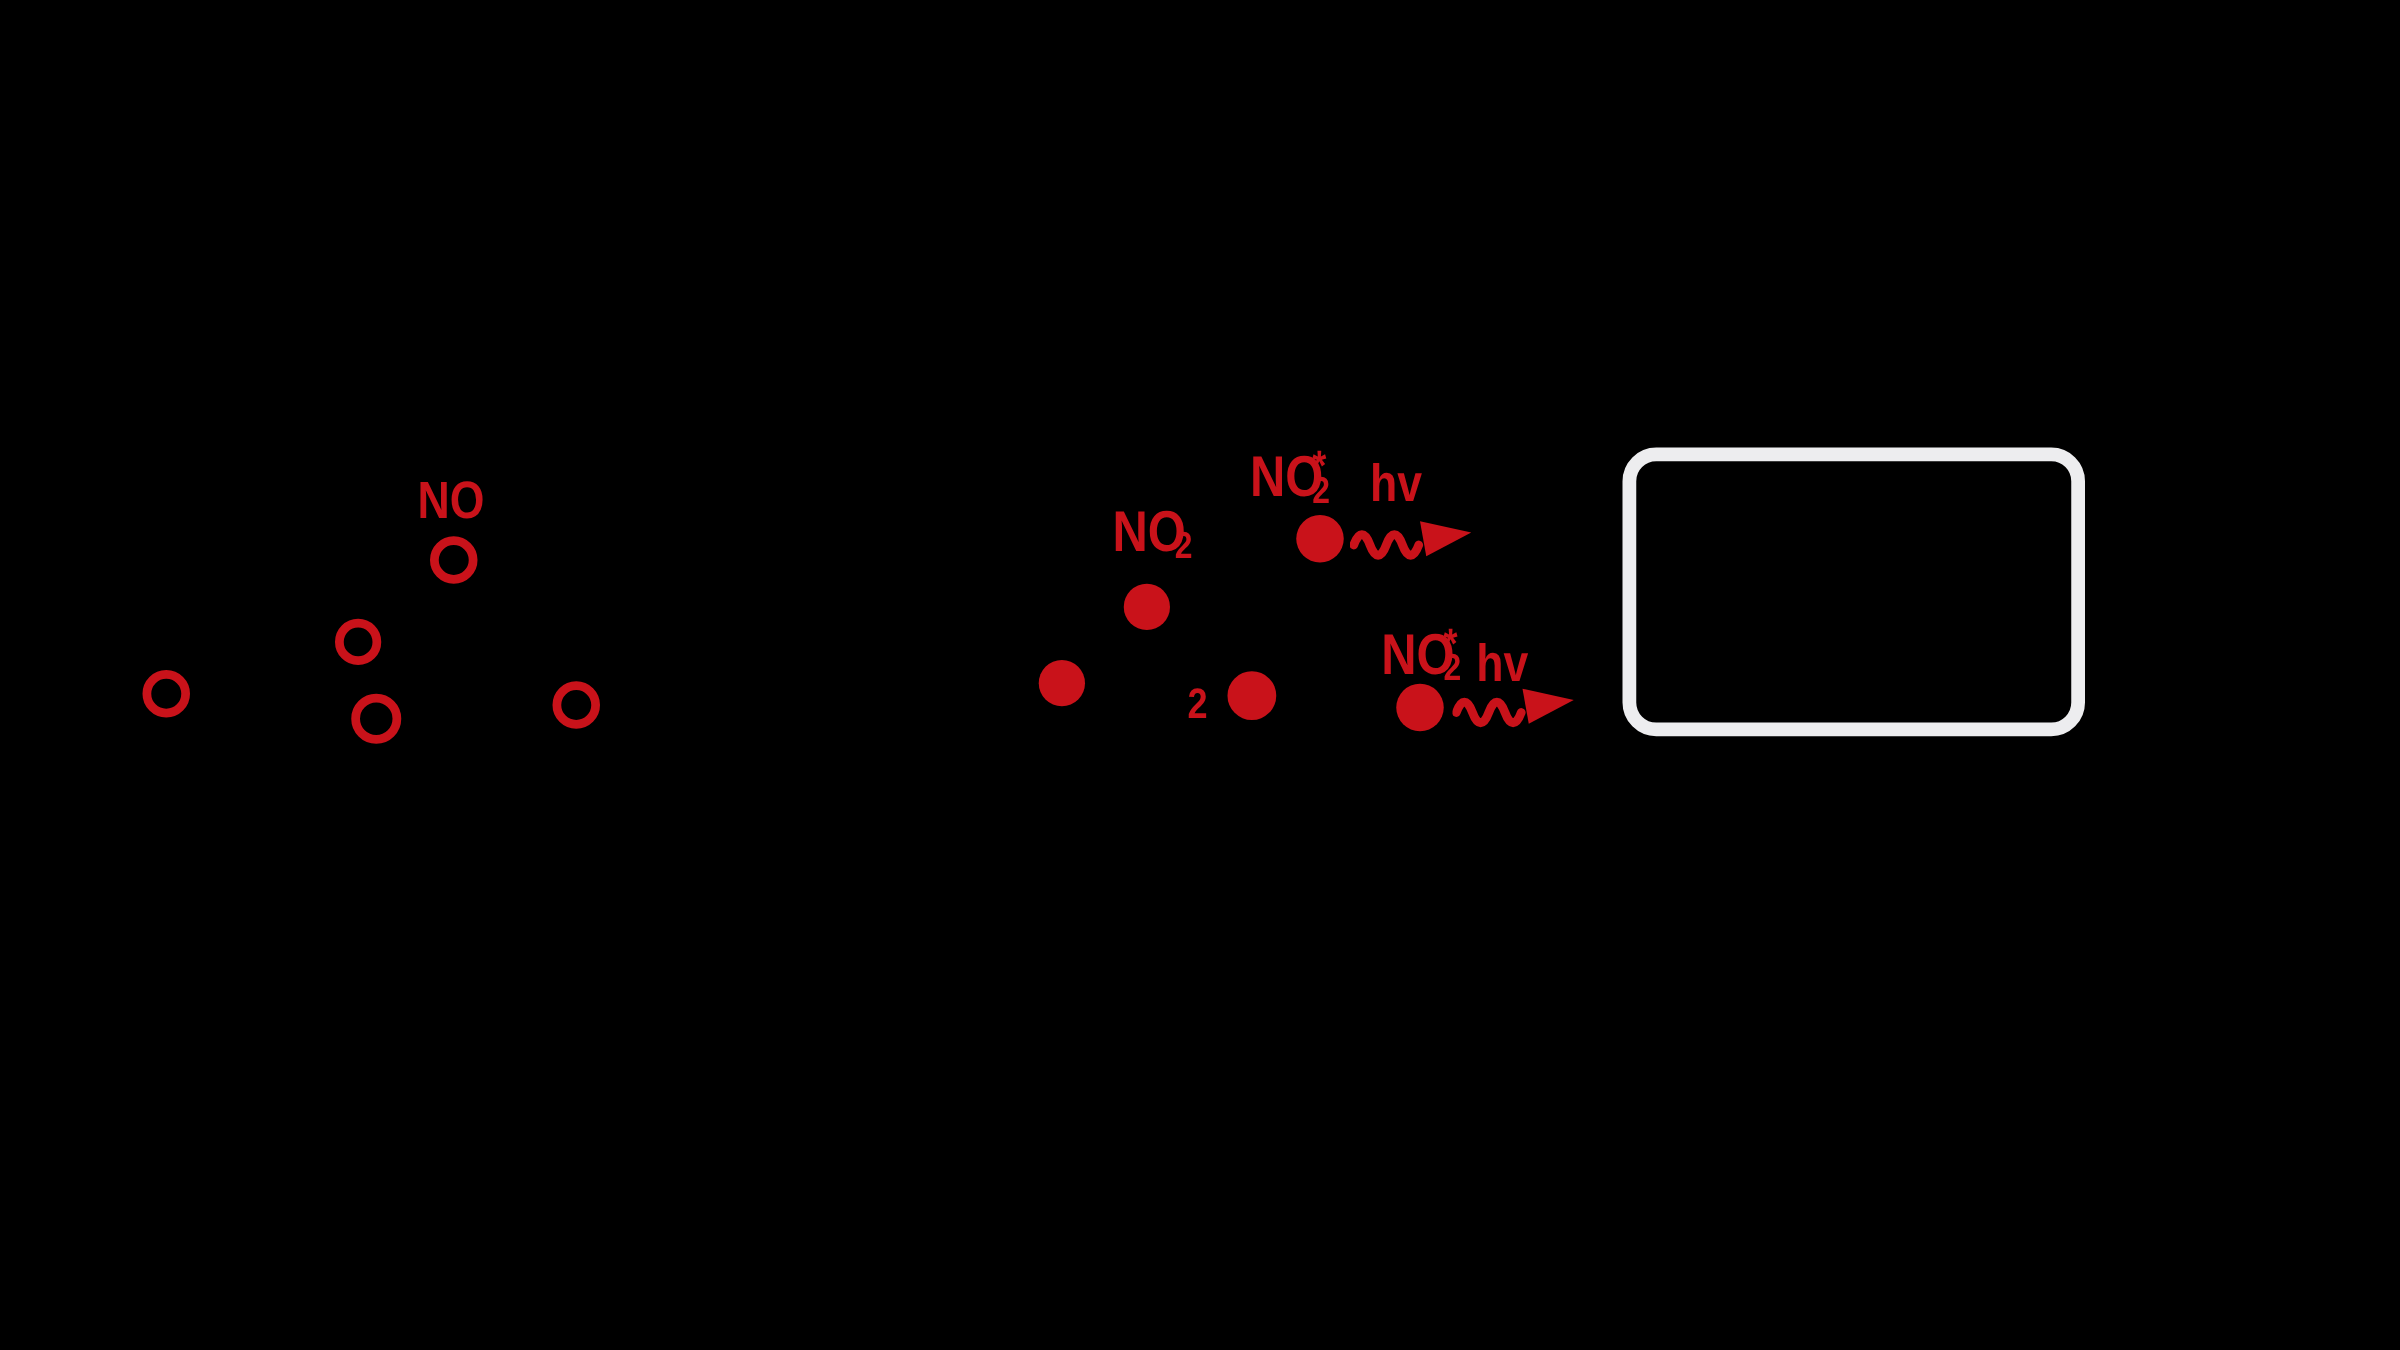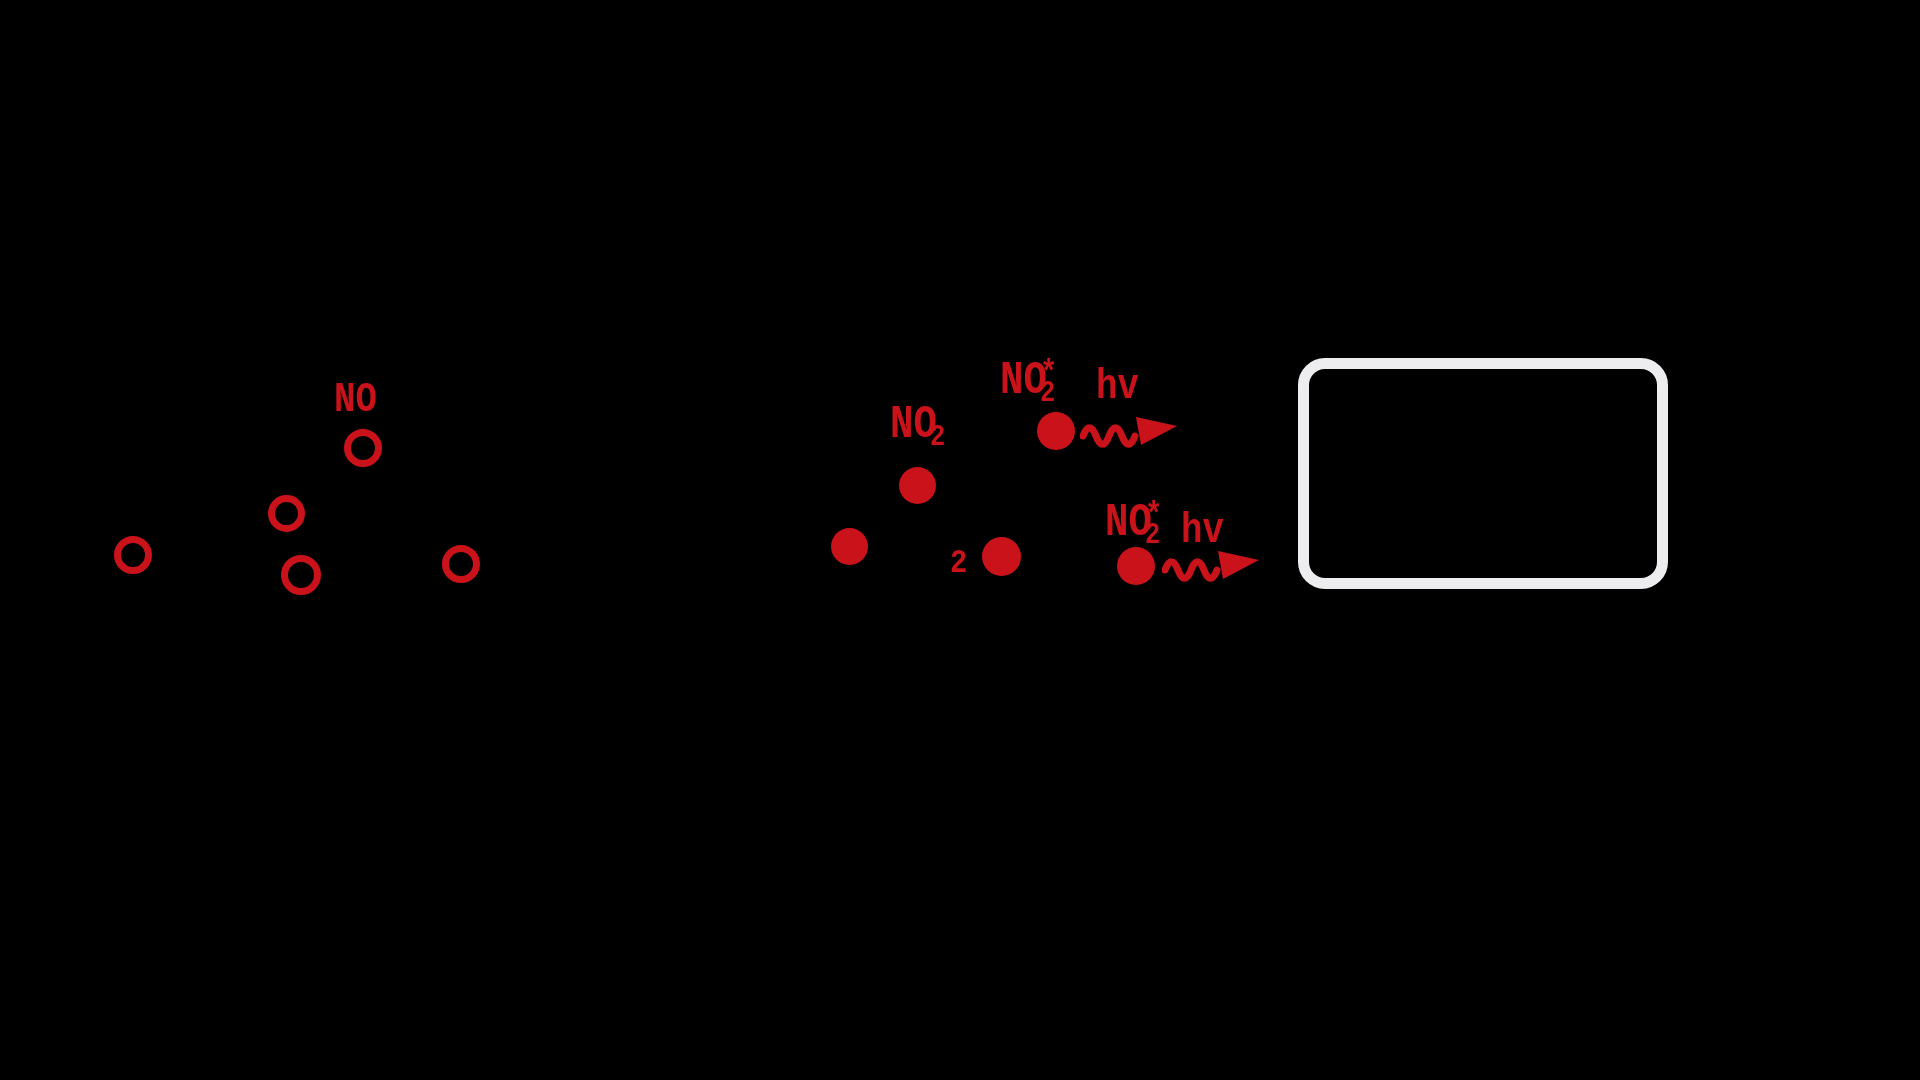--- a/index.html
+++ b/index.html
@@ -7,21 +7,21 @@
     padding: 0;
     background: #000;
     overflow: hidden;
   }
   #stage {
     position: relative;
     width: 1836px;
     height: 1080px;
     background: var(--bg, #000);
     overflow: hidden;
-    font-family: Liberation Mono, monospace;
+    font-family: Liberation Sans, sans-serif;
     font-weight: 700;
   }
   
   .lbl {
     position: absolute;
     color: var(--red, #c9121a);
     line-height: 1;
     white-space: nowrap;
     transform: scaleX(0.85);
     transform-origin: 0 0;

